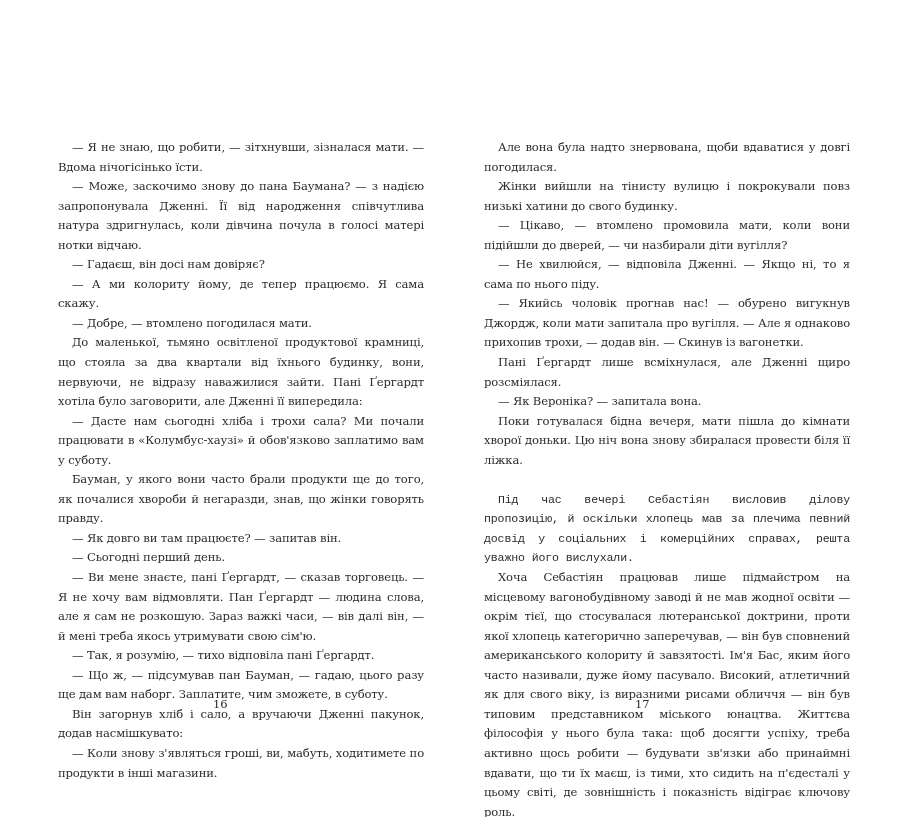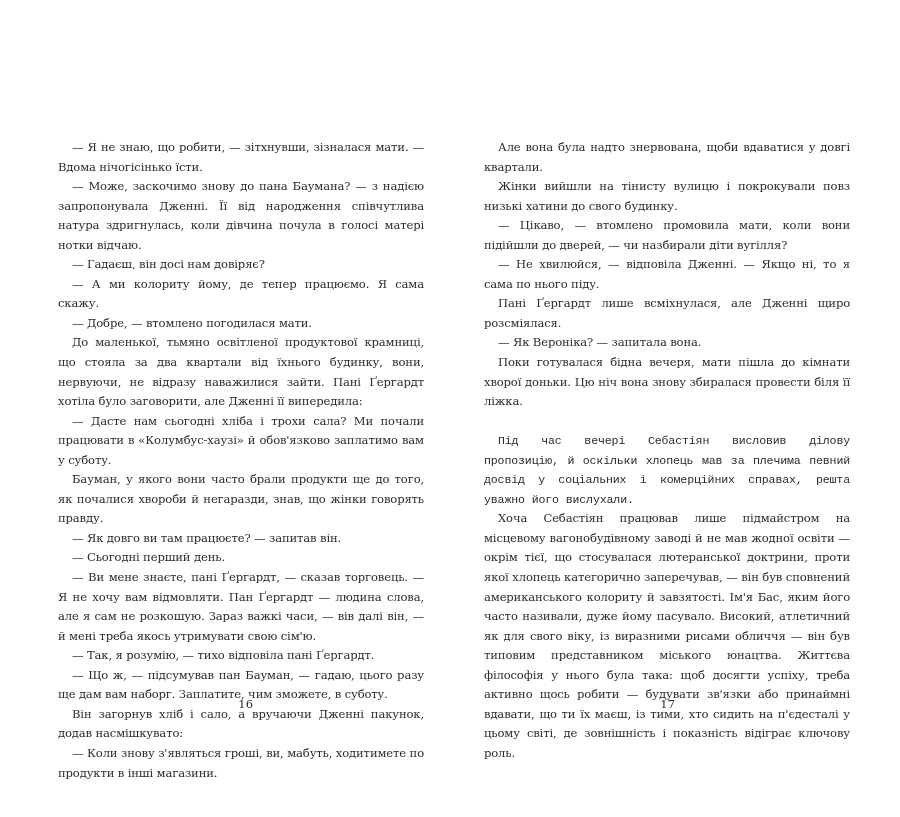--- a/index.html
+++ b/index.html
@@ -40,21 +40,21 @@
       text-indent: 14px;
     }
     .para.break-before {
       margin-top: 19.55px;
       font-family: Liberation Mono, monospace;
     }
     .folio {
       position: absolute;
       top: 697px;
       width: 40px;
-      text-align: right;
+      text-align: left;
       font-size: 11.5px;
       color: #2b2b2b;
       font-family: "DejaVu Serif", "Liberation Serif", serif;
     }
     .folio.left { left: 213px; }
     .folio.right { left: 635px; }
   </style>
 </head>
 <body>
 
@@ -77,24 +77,25 @@
       <p class="para">— Що ж, — підсумував пан Бауман, — гадаю, цього разу ще дам вам наборг. Заплатите, чим зможете, в суботу.</p>
       <p class="para">Він загорнув хліб і сало, а вручаючи Дженні пакунок, додав насмішкувато:</p>
       <p class="para">— Коли знову з'являться гроші, ви, мабуть, ходитимете по продукти в інші магазини.</p>
 
     </div>
   </div>
   <div class="folio left">16</div>
 
   <div class="page right">
     <div class="text-block">
-      <p class="para">Але вона була надто знервована, щоби вдаватися у довгі квартали.</p>
+      <p class="para">Але вона була надто знервована, щоби вдаватися у довгі погодилася.</p>
       <p class="para">Жінки вийшли на тінисту вулицю і покрокували повз низькі хатини до свого будинку.</p>
       <p class="para">— Цікаво, — втомлено промовила мати, коли вони підійшли до дверей, — чи назбирали діти вугілля?</p>
       <p class="para">— Не хвилюйся, — відповіла Дженні. — Якщо ні, то я сама по нього піду.</p>
+      <p class="para">— Якийсь чоловік прогнав нас! — обурено вигукнув Джордж, коли мати запитала про вугілля. — Але я однаково прихопив трохи, — додав він. — Скинув із вагонетки.</p>
       <p class="para">Пані Ґергардт лише всміхнулася, але Дженні щиро розсміялася.</p>
       <p class="para">— Як Вероніка? — запитала вона.</p>
       <p class="para">Поки готувалася бідна вечеря, мати пішла до кімнати хворої доньки. Цю ніч вона знову збиралася провести біля її ліжка.</p>
       <p class="para break-before">Під час вечері Себастіян висловив ділову пропозицію, й оскільки хлопець мав за плечима певний досвід у соціальних і комерційних справах, решта уважно його вислухали.</p>
       <p class="para">Хоча Себастіян працював лише підмайстром на місцевому вагонобудівному заводі й не мав жодної освіти — окрім тієї, що стосувалася лютеранської доктрини, проти якої хлопець категорично заперечував, — він був сповнений американського колориту й завзятості. Ім'я Бас, яким його часто називали, дуже йому пасувало. Високий, атлетичний як для свого віку, із виразними рисами обличчя — він був типовим представником міського юнацтва. Життєва філософія у нього була така: щоб досягти успіху, треба активно щось робити — будувати зв'язки або принаймні вдавати, що ти їх маєш, із тими, хто сидить на п'єдесталі у цьому світі, де зовнішність і показність відіграє ключову роль.</p>
 
     </div>
   </div>
   <div class="folio right">17</div>
 

